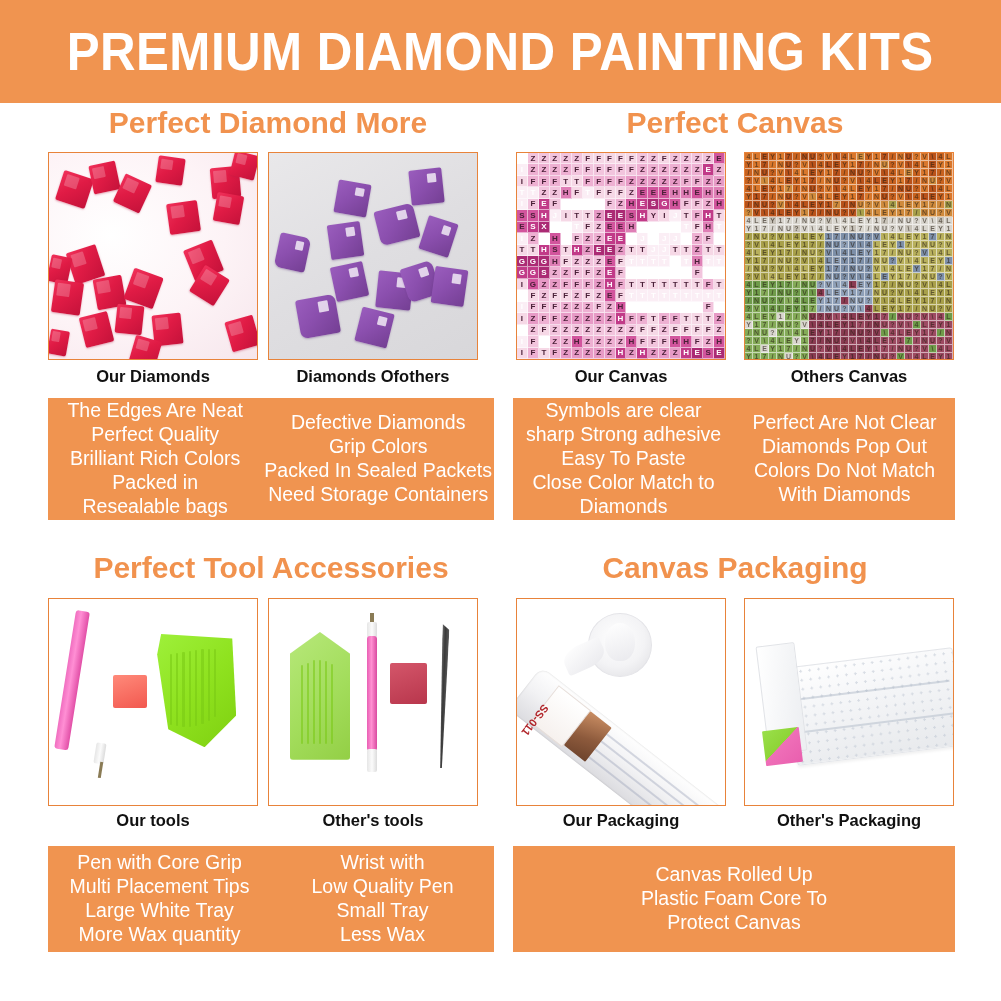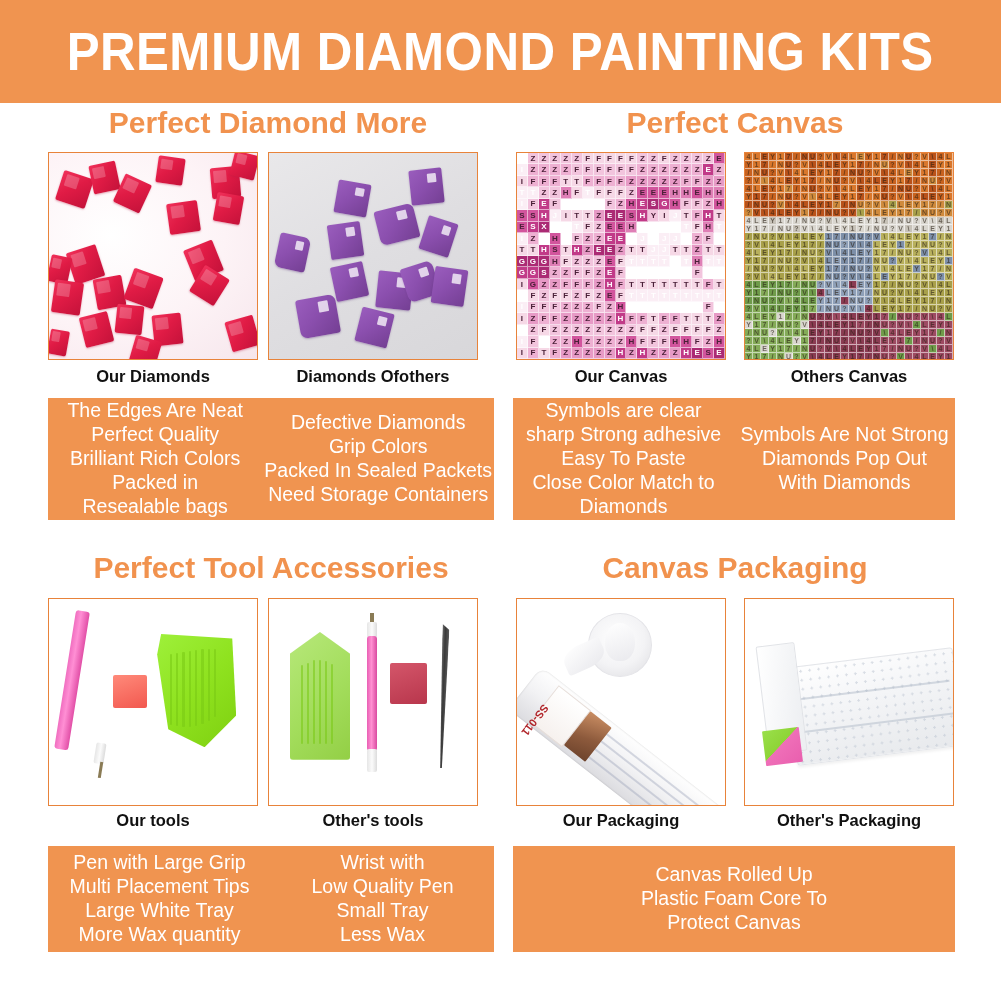--- a/index.html
+++ b/index.html
@@ -1345,22 +1345,23 @@
 
 <div class="textblock" style="left:513px; top:398px; width:442px; height:122px;">
   <div class="tb-col">
     <div class="tb-line">Symbols are clear</div>
     <div class="tb-line">sharp Strong adhesive</div>
     <div class="tb-line">Easy To Paste</div>
     <div class="tb-line">Close Color Match to</div>
     <div class="tb-line">Diamonds</div>
   </div>
   <div class="tb-col">
-    <div class="tb-line">Symbols Are Not Strong</div>
+    <div class="tb-line">Perfect Are Not Clear</div>
     <div class="tb-line">Diamonds Pop Out</div>
+    <div class="tb-line">Colors Do Not Match</div>
     <div class="tb-line">With Diamonds</div>
   </div>
 </div>
 
 <div class="sect-head" style="left:48px; top:553px; width:446px;">Perfect Tool Accessories</div>
 
 <div class="panel" style="left:48px; top:598px; width:210px; height:208px;">
   <div class="panel-inner bg-white">
 
     <div class="pen-pink" style="left:13%; top:6%; width:6.5%; height:68%; transform:rotate(9deg); transform-origin:50% 0;"></div>
@@ -1399,21 +1400,21 @@
     <div class="wax" style="left:58%; top:31%; width:18%; height:20%; background:linear-gradient(160deg,#d4566a,#b8364c);"></div>
     <div class="tweezer" style="left:82%; top:12%; width:3.4%; height:70%; clip-path: polygon(0% 0%, 100% 4%, 62% 100%, 38% 100%); transform:rotate(2deg);"></div>
   </div>
 </div>
 
 <div class="caption" style="left:48px; top:812px; width:210px;">Our tools</div>
 <div class="caption" style="left:268px; top:812px; width:210px;">Other's tools</div>
 
 <div class="textblock" style="left:48px; top:846px; width:446px; height:106px;">
   <div class="tb-col">
-    <div class="tb-line">Pen with Large Grip</div>
+    <div class="tb-line">Pen with Core Grip</div>
     <div class="tb-line">Multi Placement Tips</div>
     <div class="tb-line">Large White Tray</div>
     <div class="tb-line">More Wax quantity</div>
   </div>
   <div class="tb-col">
     <div class="tb-line">Wrist with</div>
     <div class="tb-line">Low Quality Pen</div>
     <div class="tb-line">Small Tray</div>
     <div class="tb-line">Less Wax</div>
   </div>

